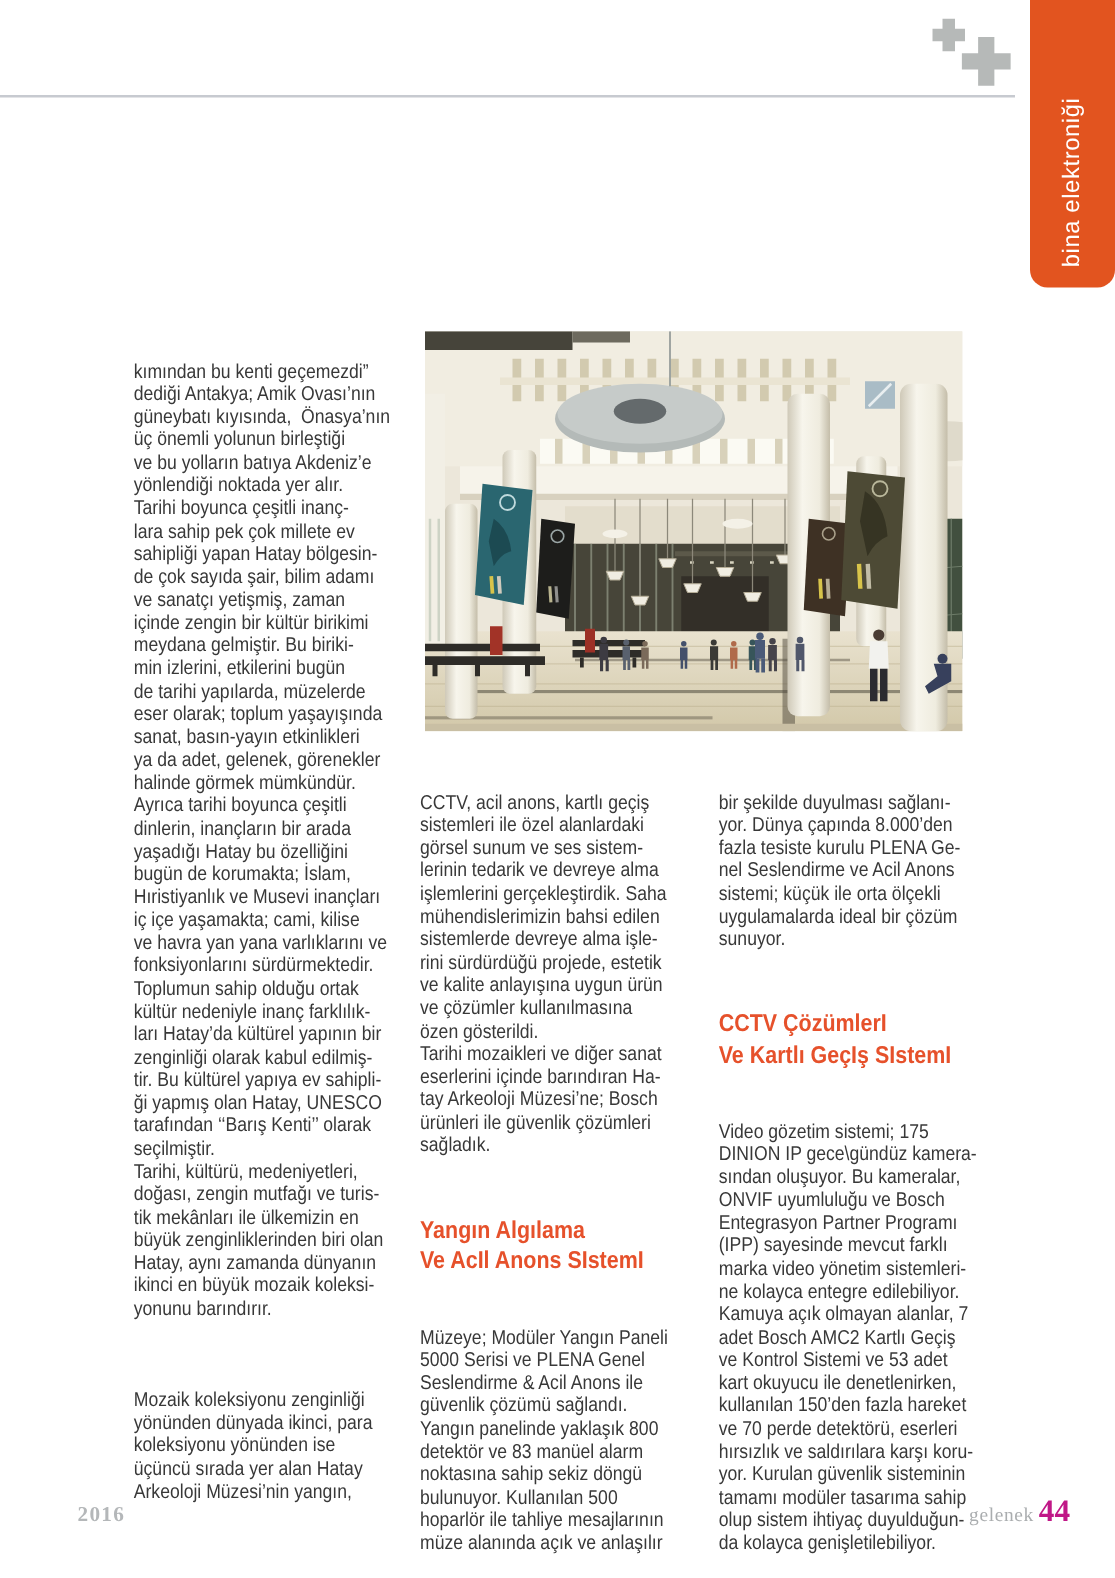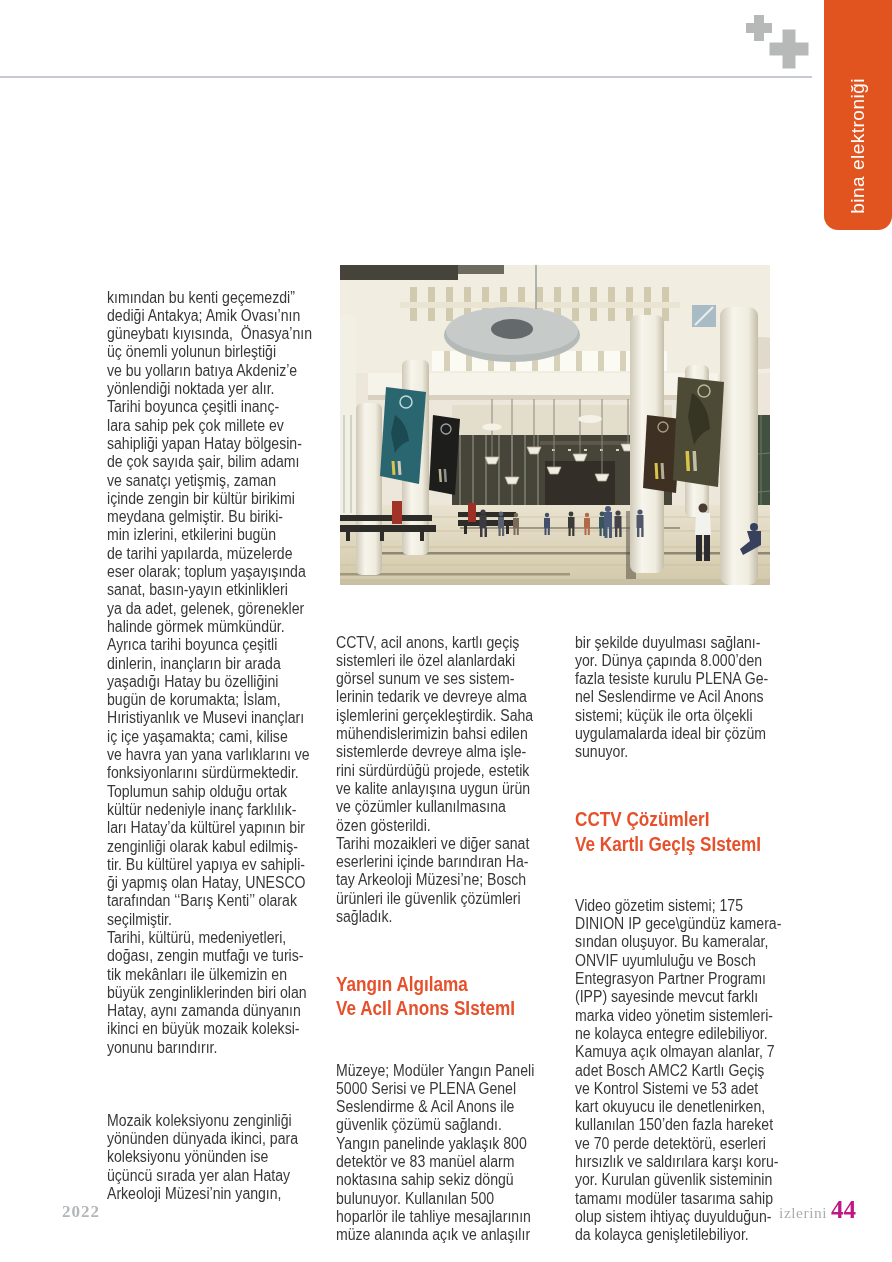--- a/index.html
+++ b/index.html
@@ -406,19 +406,19 @@
 kart okuyucu ile denetlenirken,
 kullanılan 150’den fazla hareket
 ve 70 perde detektörü, eserleri
 hırsızlık ve saldırılara karşı koru-
 yor. Kurulan güvenlik sisteminin
 tamamı modüler tasarıma sahip
 olup sistem ihtiyaç duyulduğun-
 da kolayca genişletilebiliyor.</p>
   </div>
 
-  <div class="footer-year">2022</div>
+  <div class="footer-year">2016</div>
   <div class="footer-right">
-    <span class="footer-brand">izlerini</span>
+    <span class="footer-brand">gelenek</span>
     <span class="footer-page">44</span>
   </div>
 
 </div>
 
 </body></html>

